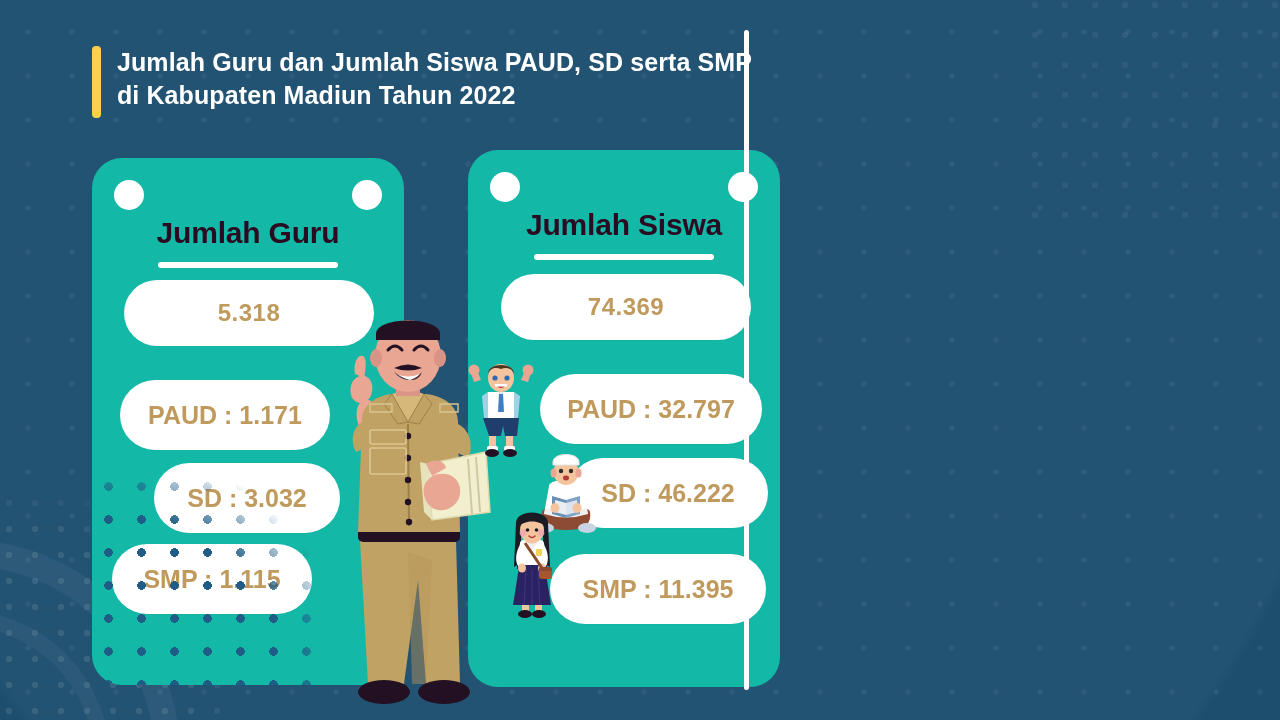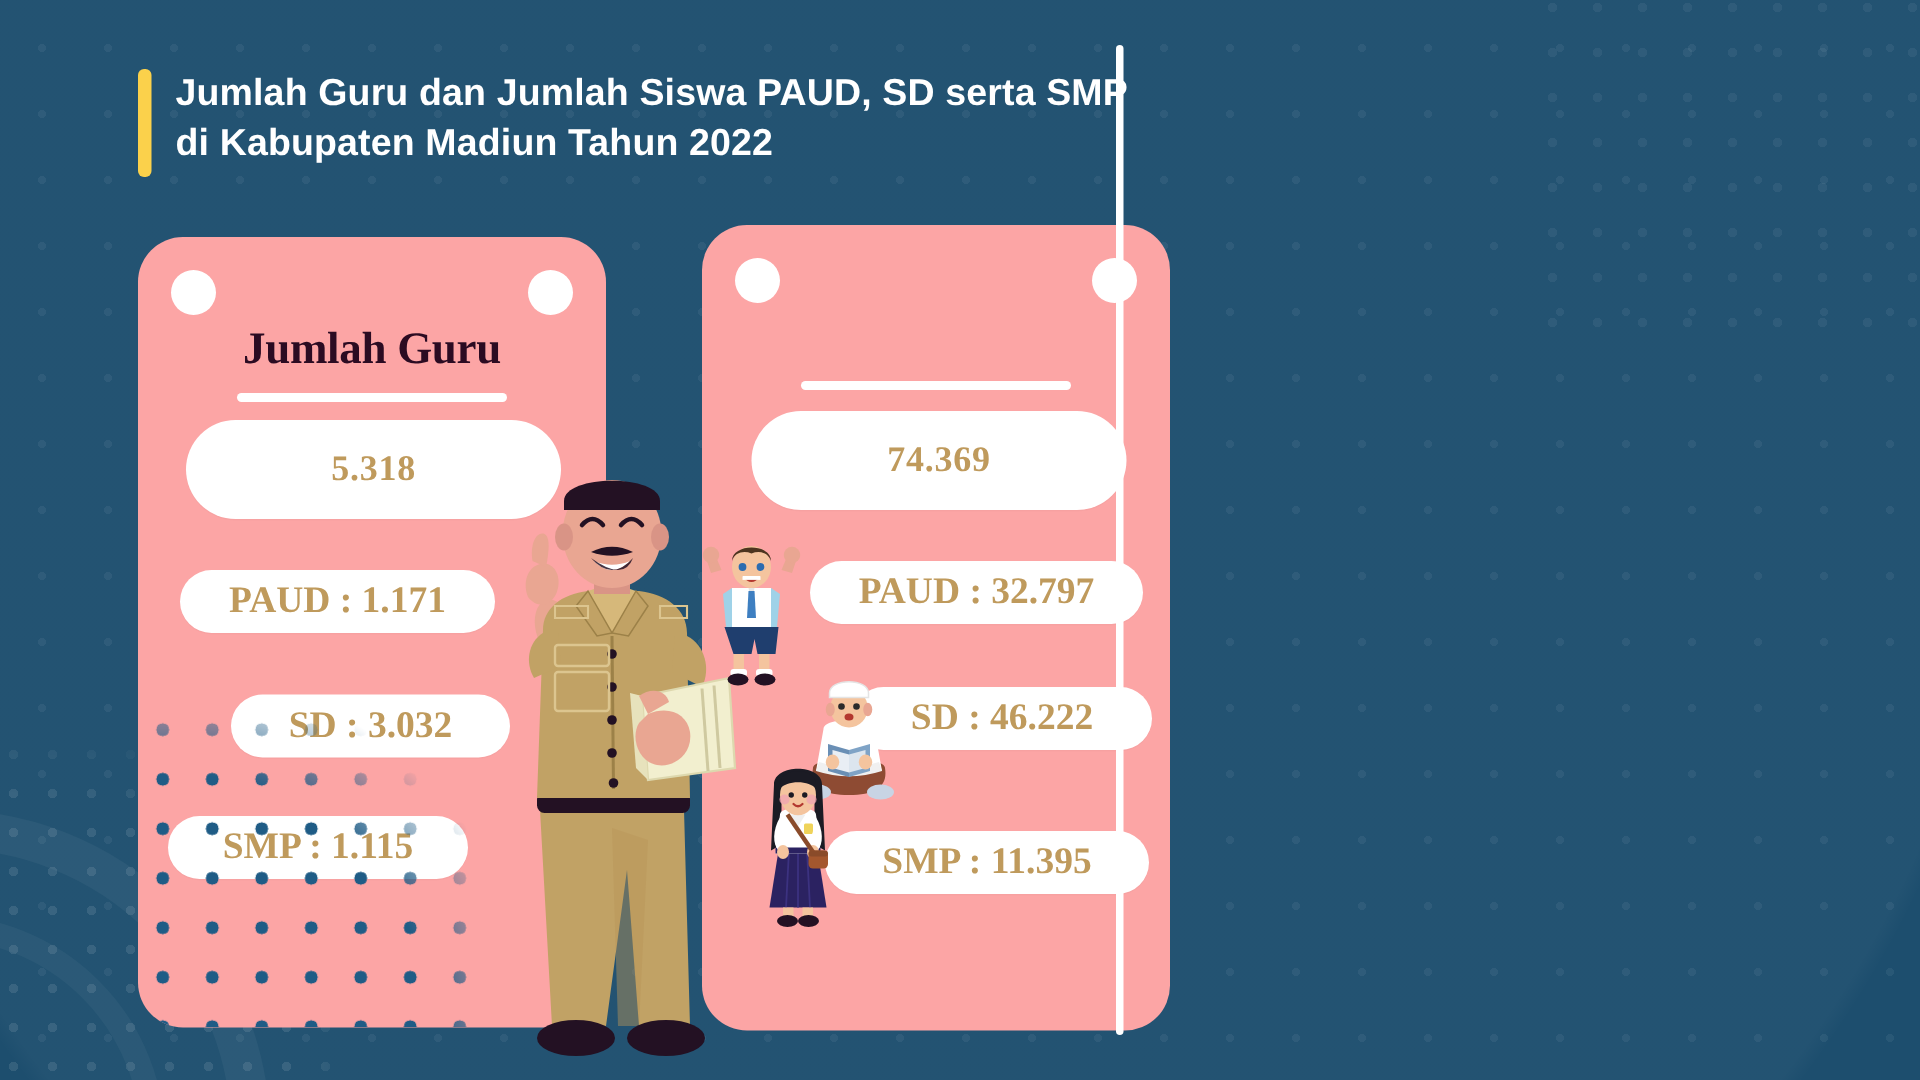--- a/index.html
+++ b/index.html
@@ -61,21 +61,21 @@
   }
   .heading .htext {
     color:#ffffff; font-weight:bold; line-height:1.32; letter-spacing:.1px;
   }
   #heading-left  { left:48px;  top:46px; width:680px; }
   #heading-left .bar  { height:72px; }
   #heading-left .htext{ font-size:25px; }
 
   
   .stat-card {
-    position:absolute; background:#fca5a5; border-radius:30px; overflow:hidden;font-family:Liberation Serif, serif;
+    position:absolute; background:#14b8a6; border-radius:30px; overflow:hidden;
   }
   #card-guru  { left:48px;  top:158px; width:312px; height:527px; }
   #card-siswa { left:424px; top:150px; width:312px; height:537px; }
 
   .card-hole {
     position:absolute; width:30px; height:30px; border-radius:50%;
     background:#ffffff; top:22px;
   }
   .card-hole.left  { left:22px; }
   .card-hole.right { right:22px; }
@@ -89,21 +89,21 @@
     width:180px; height:6px; background:#ffffff; border-radius:4px;
   }
 
   .pill {
     position:absolute; background:#ffffff; border-radius:44px;
     display:flex; align-items:center; justify-content:center;
     color:#BF9A5C; font-weight:bold; white-space:nowrap;
     box-shadow:0 1px 0 rgba(0,0,0,.02);
   }
   .pill.total { height:66px; font-size:24px; letter-spacing:.5px; }
-  .pill.sub   { height:42px; font-size:25px;text-align:right; }
+  .pill.sub   { height:70px; font-size:25px;text-align:right; }
 
   
   #guru-total { left:32px;  top:122px; width:250px; }
   #guru-paud  { left:28px;  top:222px; width:210px; }
   #guru-sd    { left:62px;  top:305px; width:186px; }
   #guru-smp   { left:20px;  top:386px; width:200px; }
   
   #siswa-total{ left:33px;  top:124px; width:250px; }
   #siswa-paud { left:72px;  top:224px; width:222px; }
   #siswa-sd   { left:100px; top:308px; width:200px; }
@@ -160,20 +160,21 @@
 
     <div class="pill total" id="guru-total">5.318</div>
     <div class="pill sub" id="guru-paud">PAUD : 1.171</div>
     <div class="pill sub" id="guru-sd">SD : 3.032</div>
     <div class="pill sub" id="guru-smp">SMP : 1.115</div>
   </div>
 
   <div class="stat-card" id="card-siswa">
     <div class="card-hole left"></div>
     <div class="card-hole right"></div>
+    <div class="card-title">Jumlah Siswa</div>
     <div class="card-rule"></div>
 
     <div class="pill total" id="siswa-total">74.369</div>
     <div class="pill sub" id="siswa-paud">PAUD : 32.797</div>
     <div class="pill sub" id="siswa-sd">SD : 46.222</div>
     <div class="pill sub" id="siswa-smp">SMP : 11.395</div>
   </div>
 
   <div class="illus" id="teacher">
     <svg viewBox="0 0 200 408" xmlns="http://www.w3.org/2000/svg">

